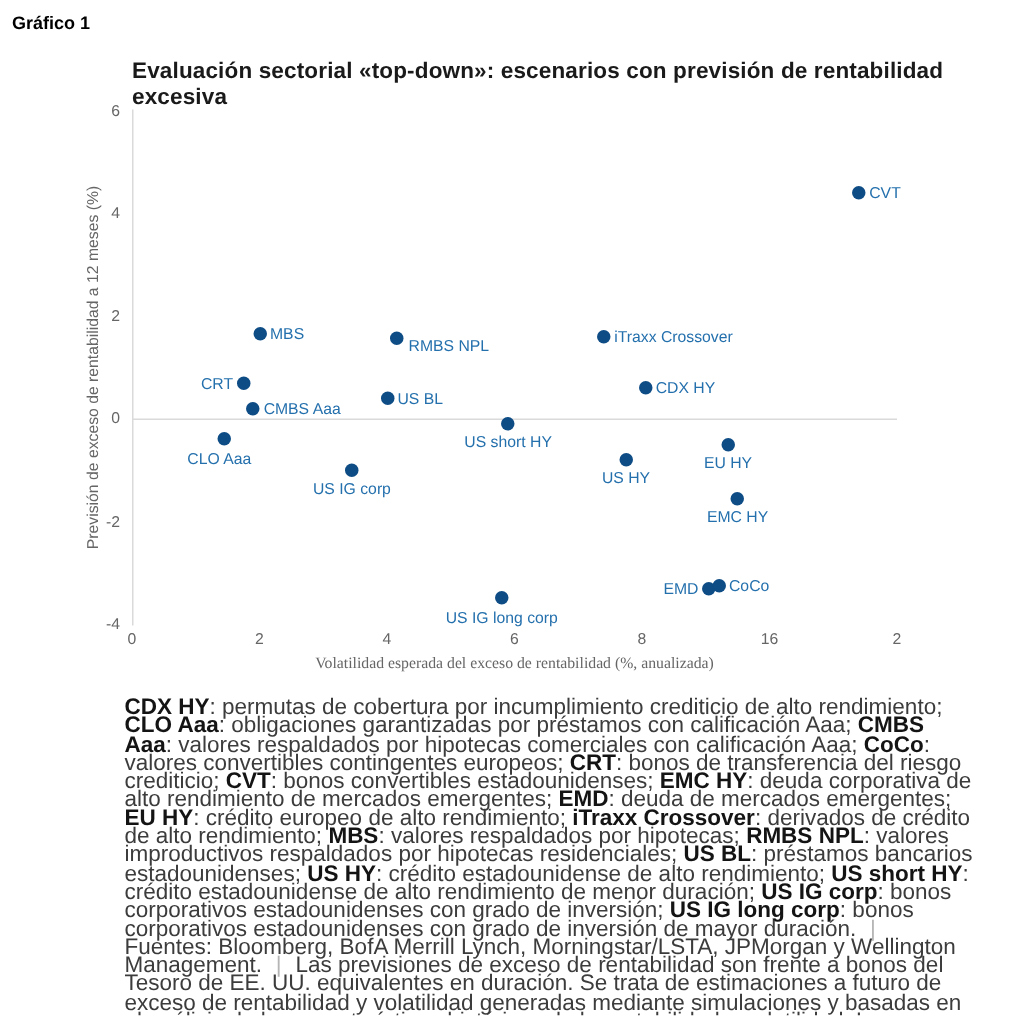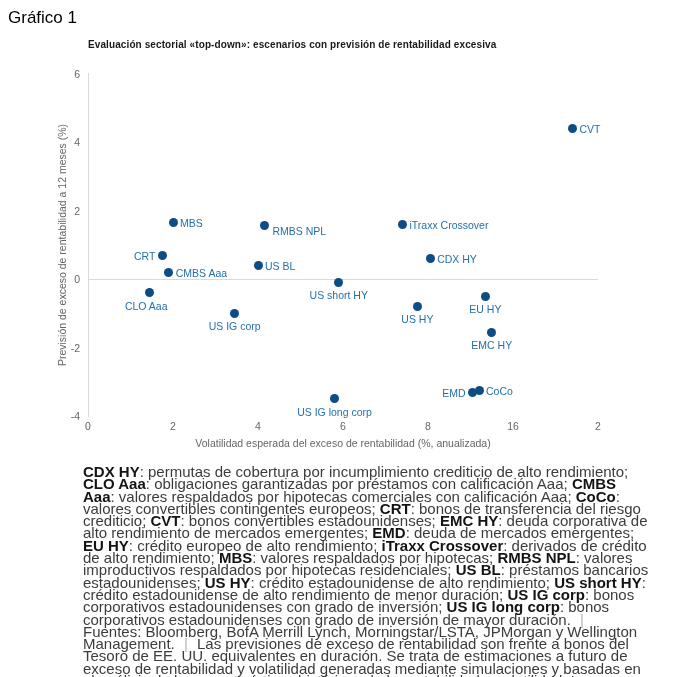--- a/index.html
+++ b/index.html
@@ -1,30 +1,30 @@
 <!DOCTYPE html>
 <html><head>
 <meta charset="utf-8">
 <style>
   * { margin:0; padding:0; box-sizing:border-box; }
   html,body { background:#ffffff; }
   body { font-family:"Liberation Sans", sans-serif; }
   .page { position:relative; width:681px; height:677px; background:#fff; overflow:hidden; }
 
-  .kicker { position:absolute; left:8px; top:8px; font-size:17px; font-weight:normal; color:#000;text-align:right; }
-  .chart-title { position:absolute; left:88px; top:39px; width:560px; font-size:10px; font-weight:bold; color:#1a1a1a; letter-spacing:0.1px; }
+  .kicker { position:absolute; left:8px; top:8px; font-size:12px; font-weight:bold; color:#000;text-align:right; }
+  .chart-title { position:absolute; left:88px; top:39px; width:560px; font-size:15px; font-weight:bold; color:#1a1a1a; letter-spacing:0.1px; }
 
   .plot { position:absolute; left:0; top:0; width:681px; height:460px; }
   .y-axis-line { position:absolute; left:88px; top:73px; width:1px; height:344px; background:#dadada; }
   .zero-line { position:absolute; left:88px; top:279px; width:510px; height:1px; background:#dadada; }
 
   .ytick { position:absolute; width:34px; text-align:right; font-size:10.5px; color:#666; line-height:14px; }
   .xtick { position:absolute; width:40px; text-align:center; font-size:10.5px; color:#666; line-height:14px; }
 
-  .x-axis-title { position:absolute; left:88px; top:437px; width:510px; text-align:center; font-size:10.5px; color:#666; }
+  .x-axis-title { position:absolute; left:88px; top:437px; width:510px; text-align:center; font-size:10.5px; color:#666;font-family:Liberation Serif, serif; }
   .y-axis-title { position:absolute; left:62px; top:245px; transform:translate(-50%,-50%) rotate(-90deg); white-space:nowrap; font-size:10.5px; color:#666; }
 
   .dot { position:absolute; width:9px; height:9px; border-radius:50%; }
   .pt-label { position:absolute; font-size:10.5px; line-height:14px; white-space:nowrap; }
 
   .footnote { position:absolute; left:57px; top:466px; width:568px; font-size:15px; line-height:12.3px; color:#3c3c3c; text-align:left;margin-left:26px; }
   .footnote b { color:#141414; }
   .footnote .sep { color:#b5b5b5; padding:0 5px; }
 </style>
 </head>

